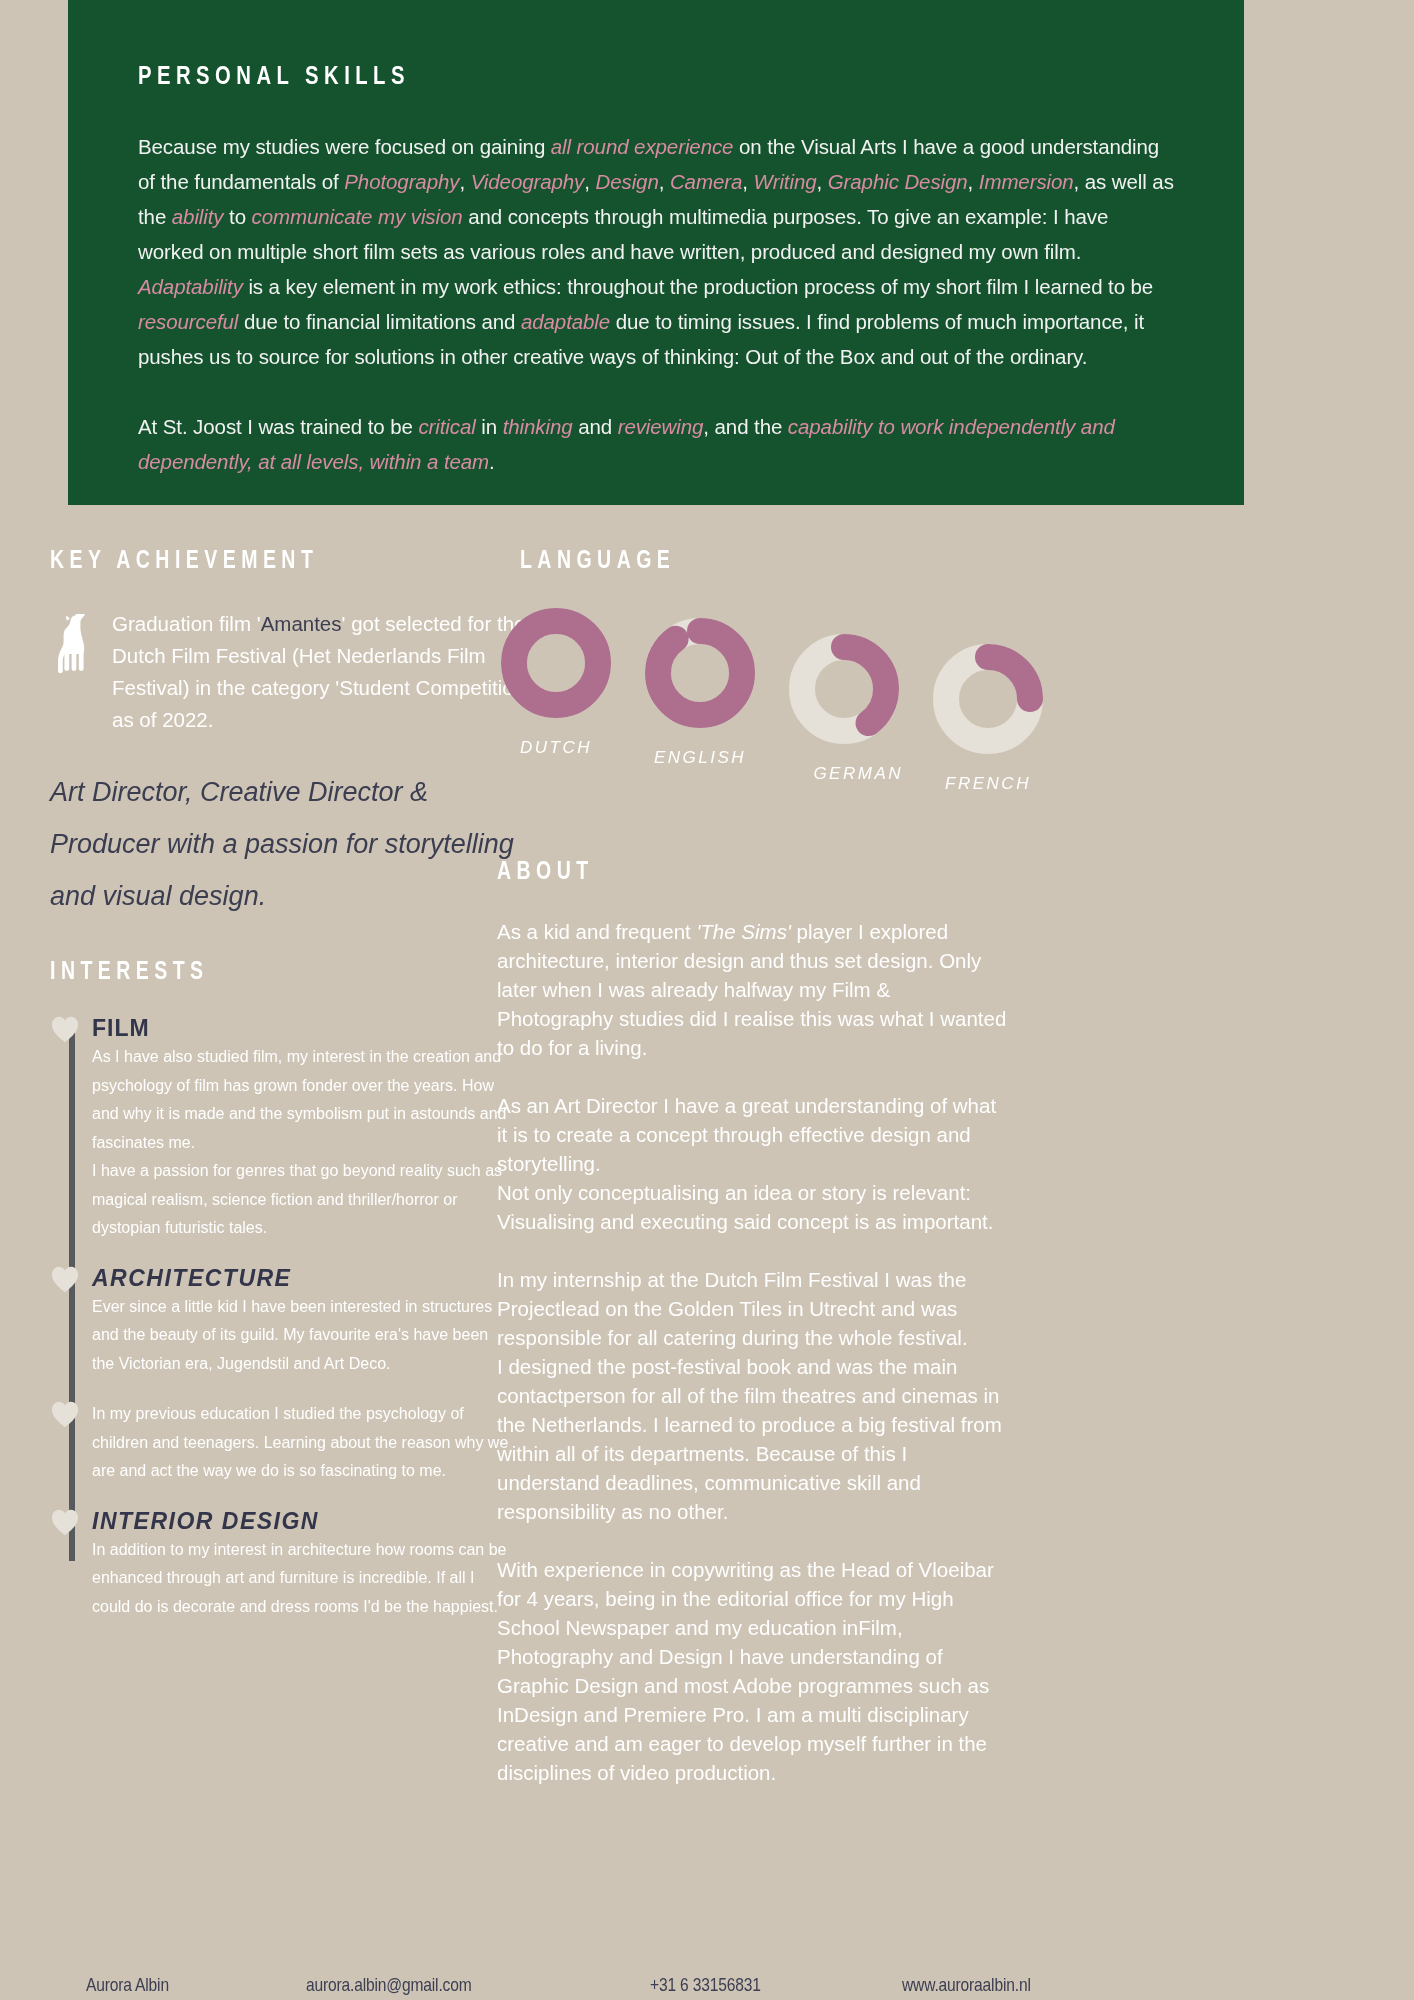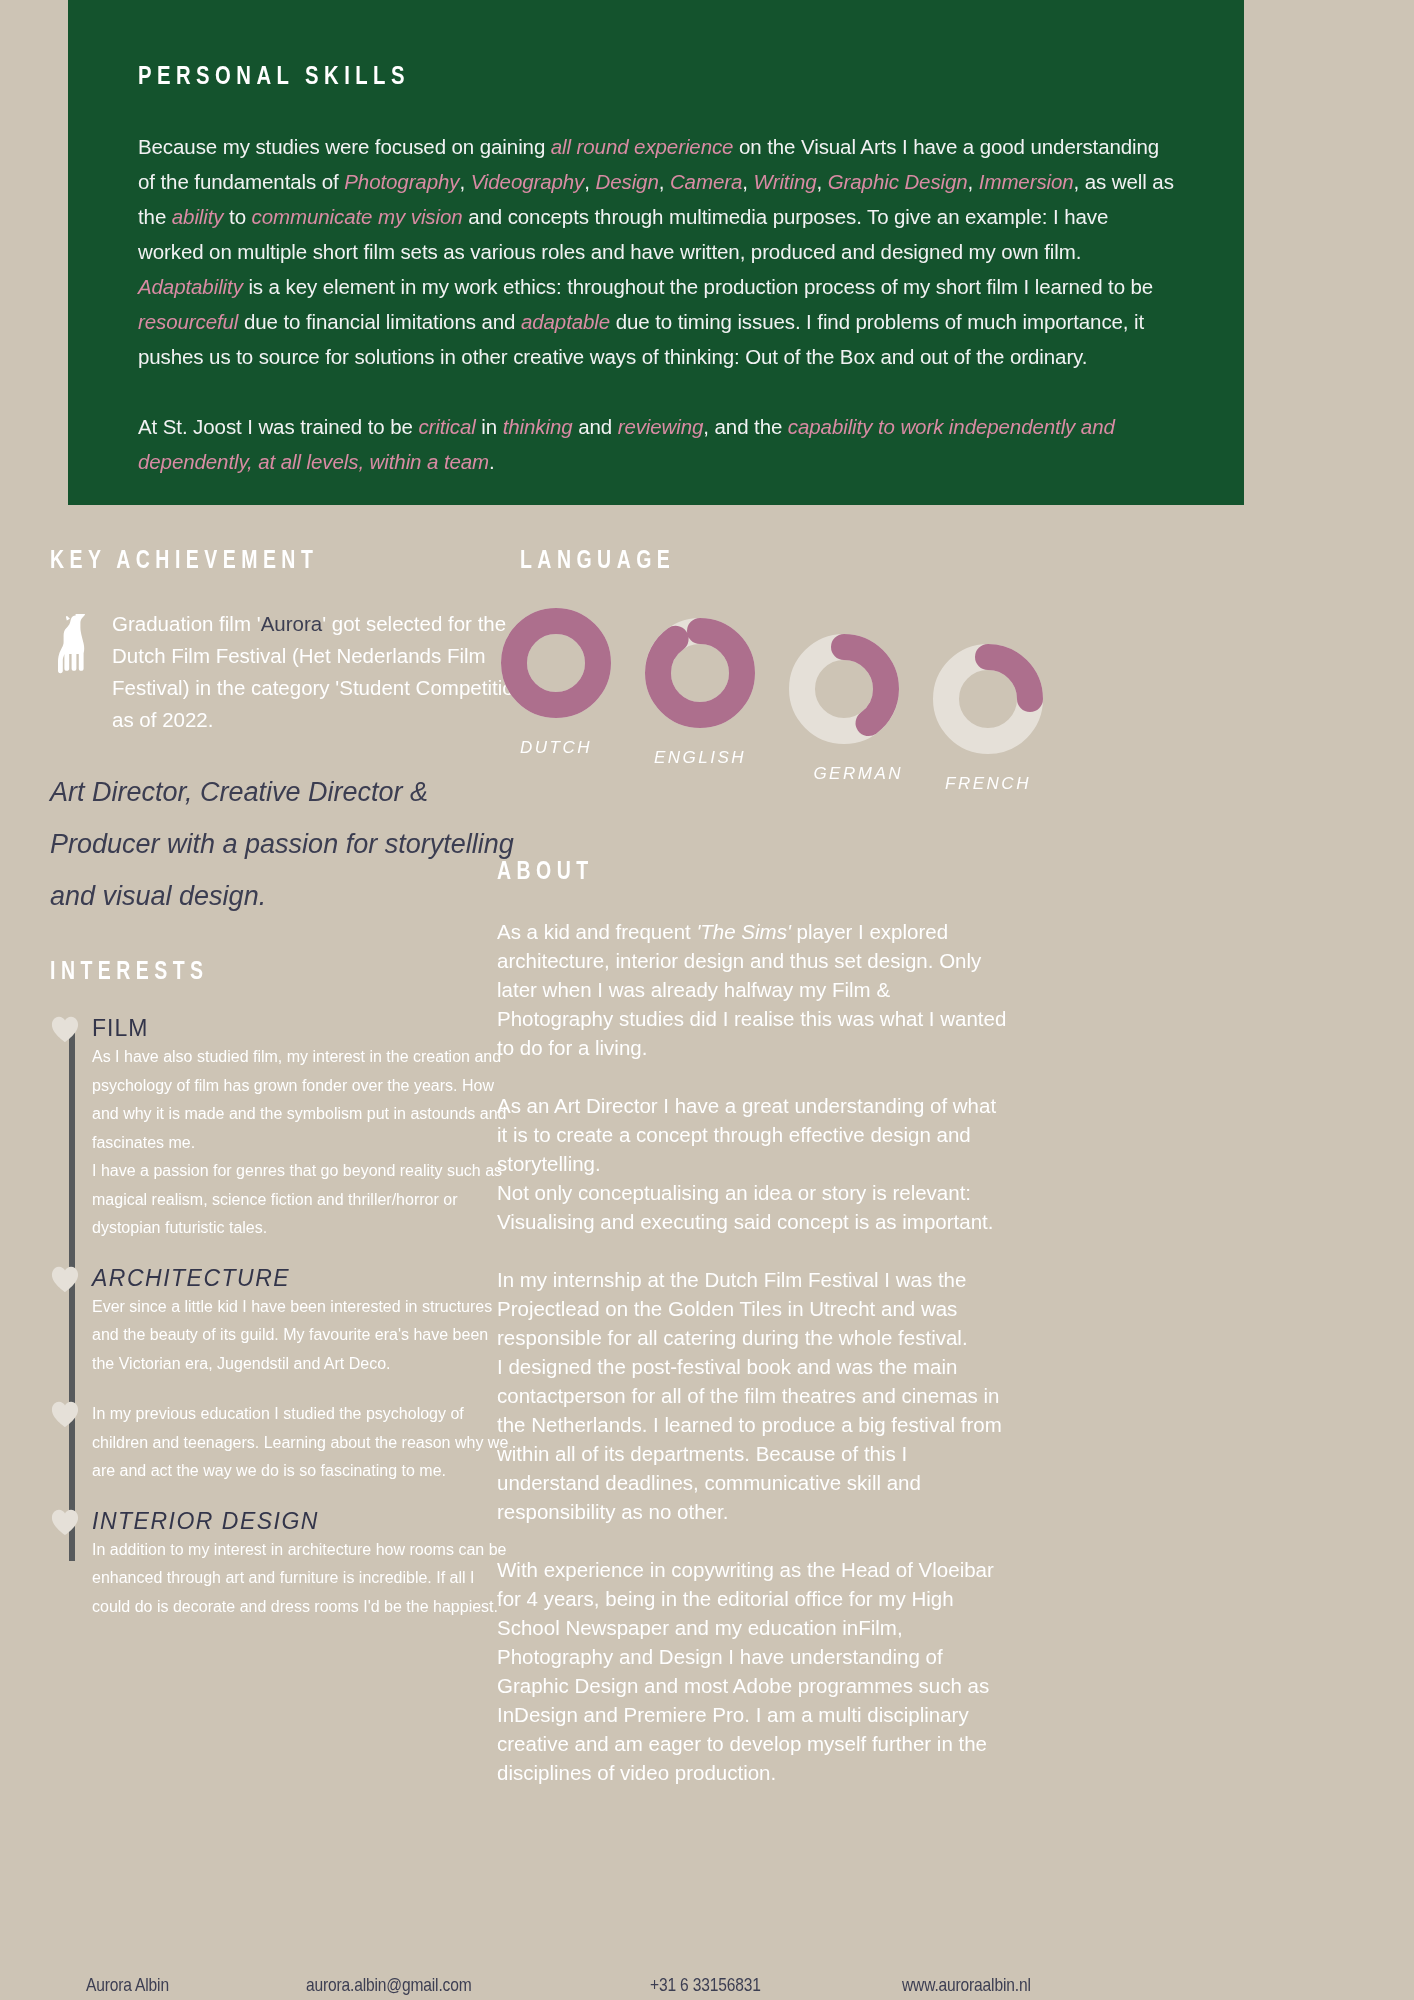--- a/index.html
+++ b/index.html
@@ -75,21 +75,21 @@
     position: absolute; left: 19px; top: 14px; bottom: 60px;
     width: 6px; background: #575a5c;
   }
   .interest { position: relative; margin-bottom: 22px; }
   .heart {
     position: absolute; left: -42px; top: 0px;
     width: 30px; height: 28px;
   }
   .interest-title {
     font-size: 23px; color: #33354a; letter-spacing: 1px;
-    font-weight: normal;
+    font-weight: bold;
   }
   .interest-title.italic { font-style: italic; letter-spacing: 1.5px; }
   .interest-body {
     color: #ffffff; font-size: 16px; line-height: 28.5px;
     max-width: 420px; margin-top: 1px;
   }
 
   
   .right-col { position: absolute; left: 497px; top: 545px; width: 560px; }
   .lang-head { margin-left: 23px; }
@@ -144,21 +144,21 @@
 
     <div class="section-head">KEY ACHIEVEMENT</div>
 
     <div class="achievement">
       <div class="giraffe">
         <svg viewBox="0 0 60 80" width="48" height="64" aria-hidden="true">
           <path fill="#ffffff" d="M32 2 c-3 0 -5 2 -6 5 l-1 4 c-1 3 -3 5 -5 7 c-2 2 -3 5 -3 9 l0 8 c0 3 -1 5 -2 7 l-3 6 c-1 3 -2 7 -2 11 l0 12 c0 2 1 3 3 3 c2 0 3 -1 3 -3 l0 -12 c0 -2 0 -4 1 -6 l1 -3 l0 18 c0 2 1 3 3 3 c2 0 3 -1 3 -3 l0 -18 l3 0 l0 18 c0 2 1 3 3 3 c2 0 3 -1 3 -3 l0 -18 l3 0 l0 18 c0 2 1 3 3 3 c2 0 3 -1 3 -3 l0 -19 c1 -4 1 -8 0 -12 l-2 -8 c-1 -4 -2 -8 -2 -12 l0 -6 c0 -3 1 -5 3 -7 l2 -2 c1 -1 1 -3 0 -4 c-1 -1 -3 -1 -4 0 l-2 2 l-1 -5 c0 -2 -2 -3 -4 -3 z M25 6 l-3 -3 c-1 -1 -2 0 -2 1 l1 4 z"></path>
         </svg>
       </div>
       <div class="achievement-text">
-        <span>Graduation film '</span><span class="ach-quote">Aurora</span><span>' got selected for the Dutch Film Festival (Het Nederlands Film Festival) in the category 'Student Competition' as of 2022.</span>
+        <span>Graduation film '</span><span class="ach-quote">Amantes</span><span>' got selected for the Dutch Film Festival (Het Nederlands Film Festival) in the category 'Student Competition' as of 2022.</span>
       </div>
     </div>
 
     <div class="tagline">Art Director, Creative Director &amp; Producer with a passion for storytelling and visual design.</div>
 
     <div class="section-head interests-head">INTERESTS</div>
 
     <div class="timeline">
       <div class="timeline-rail"></div>
       <div id="interests-list">

